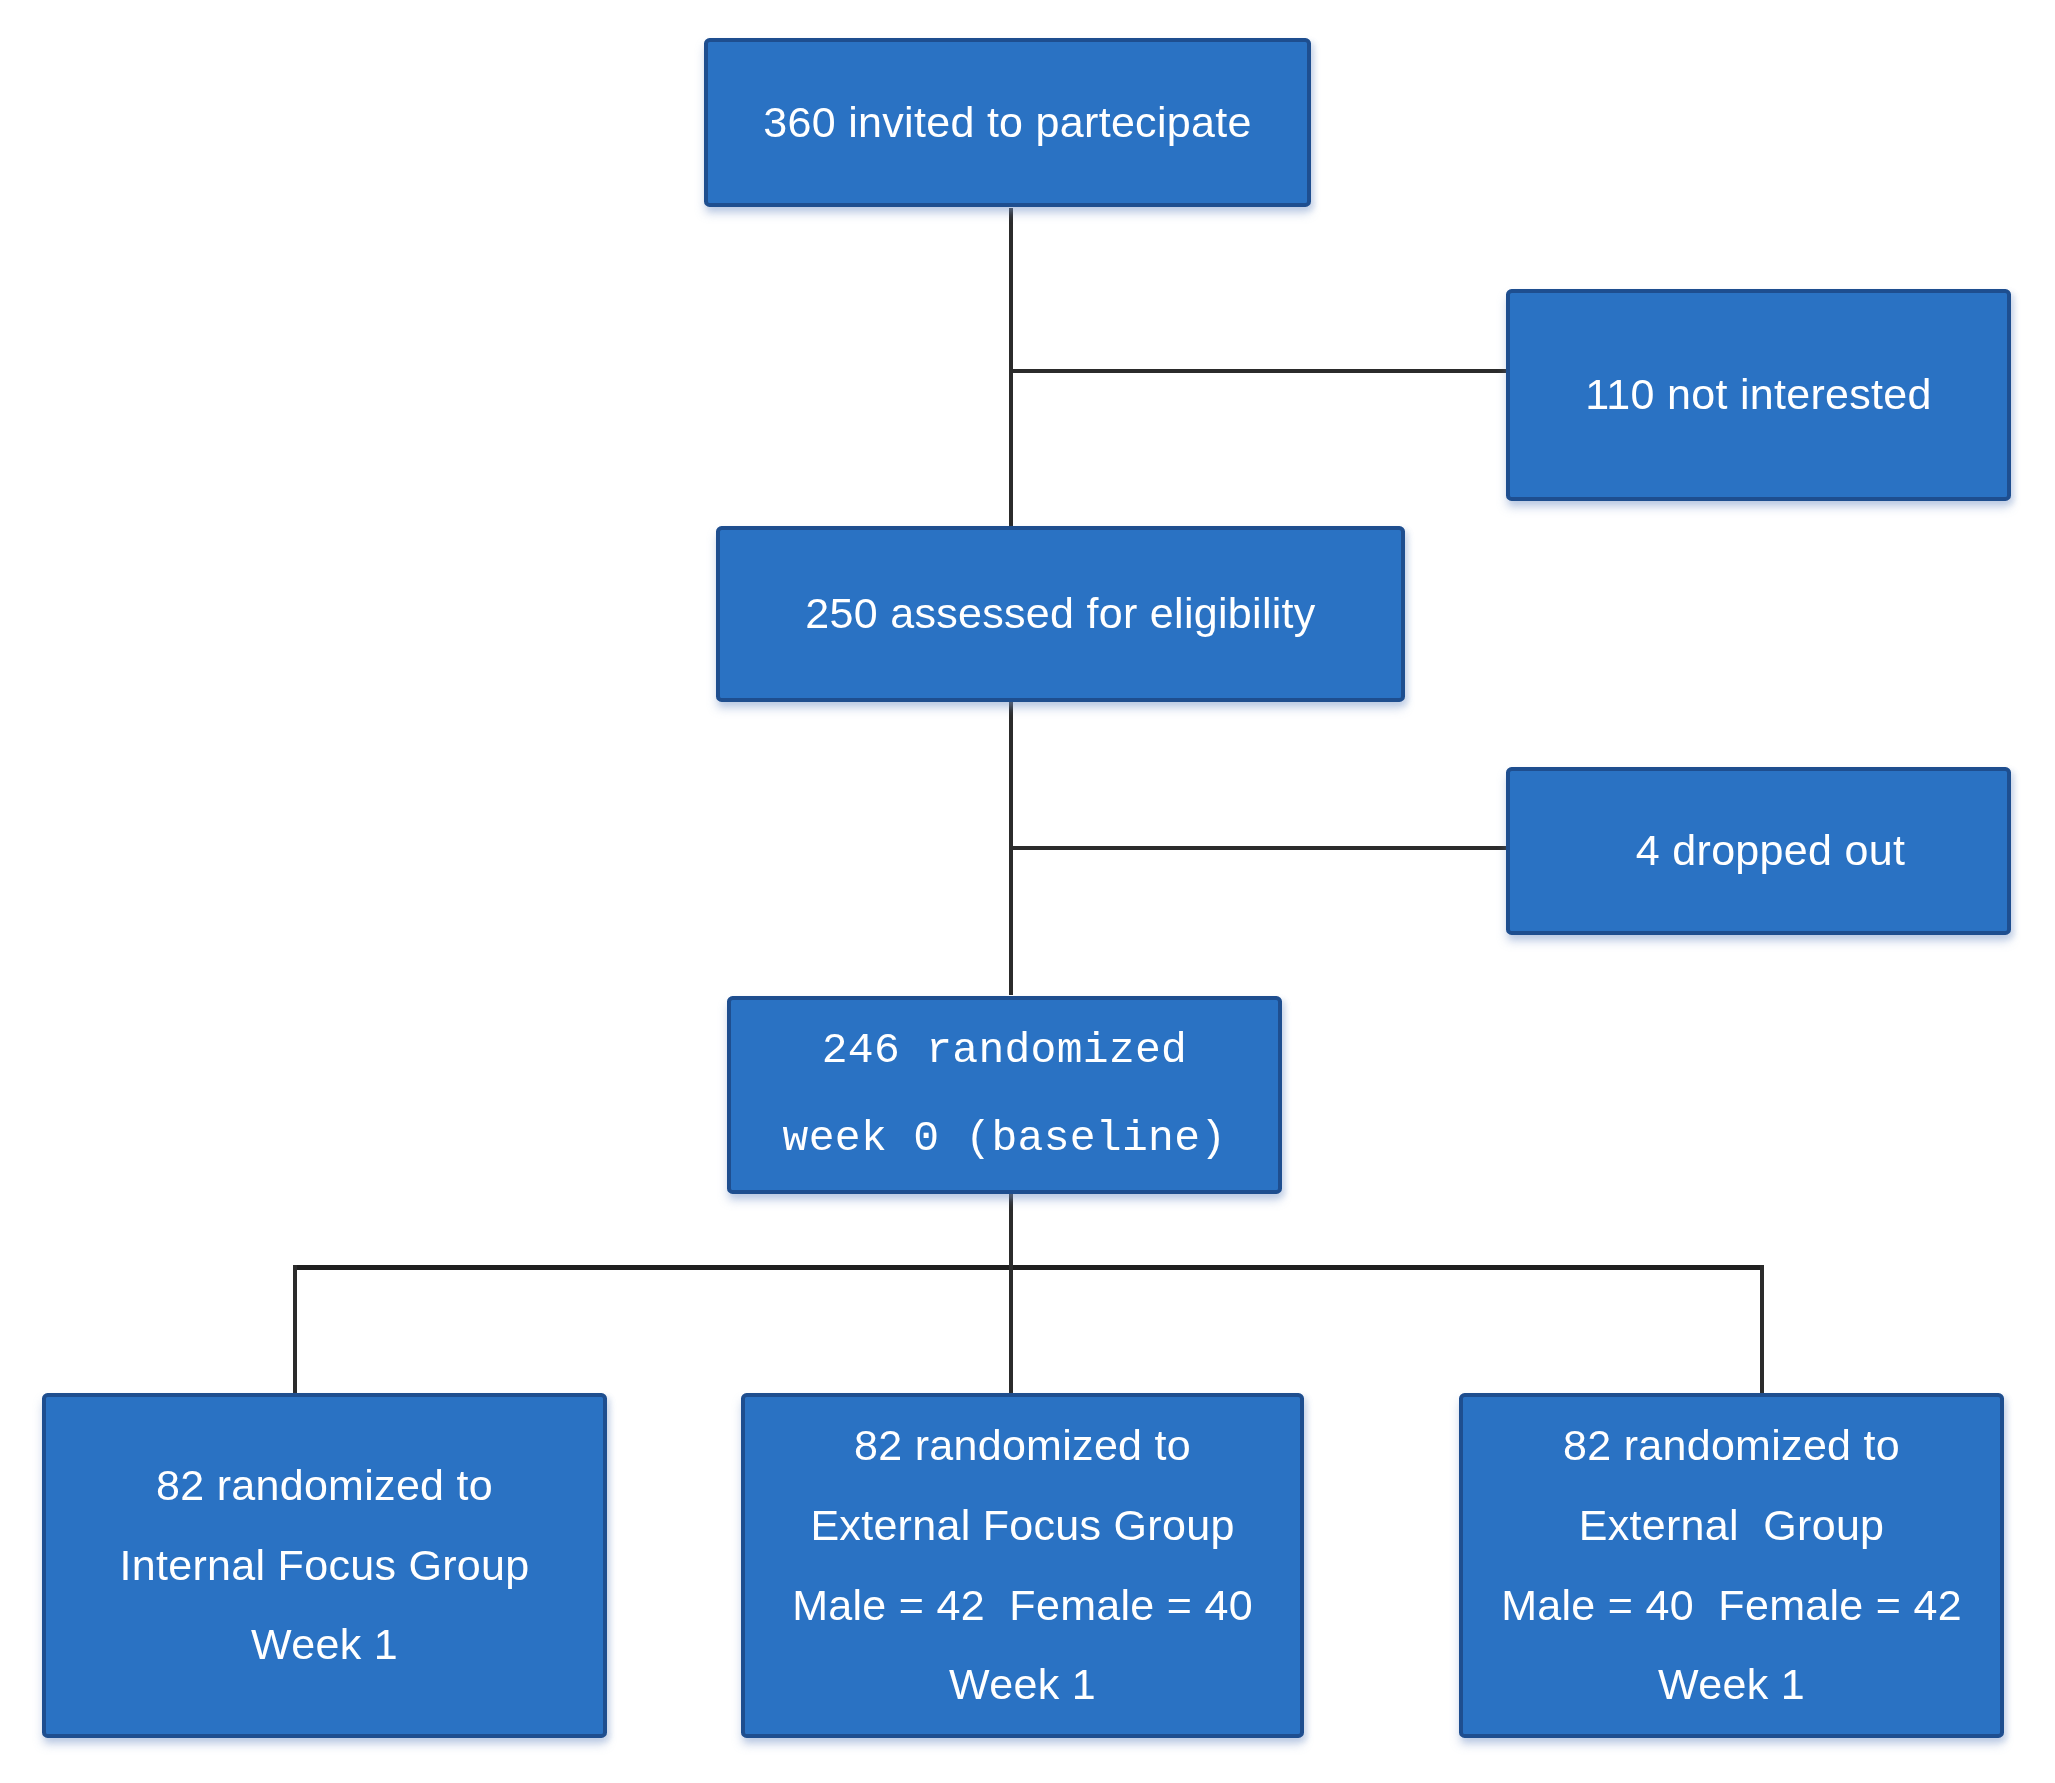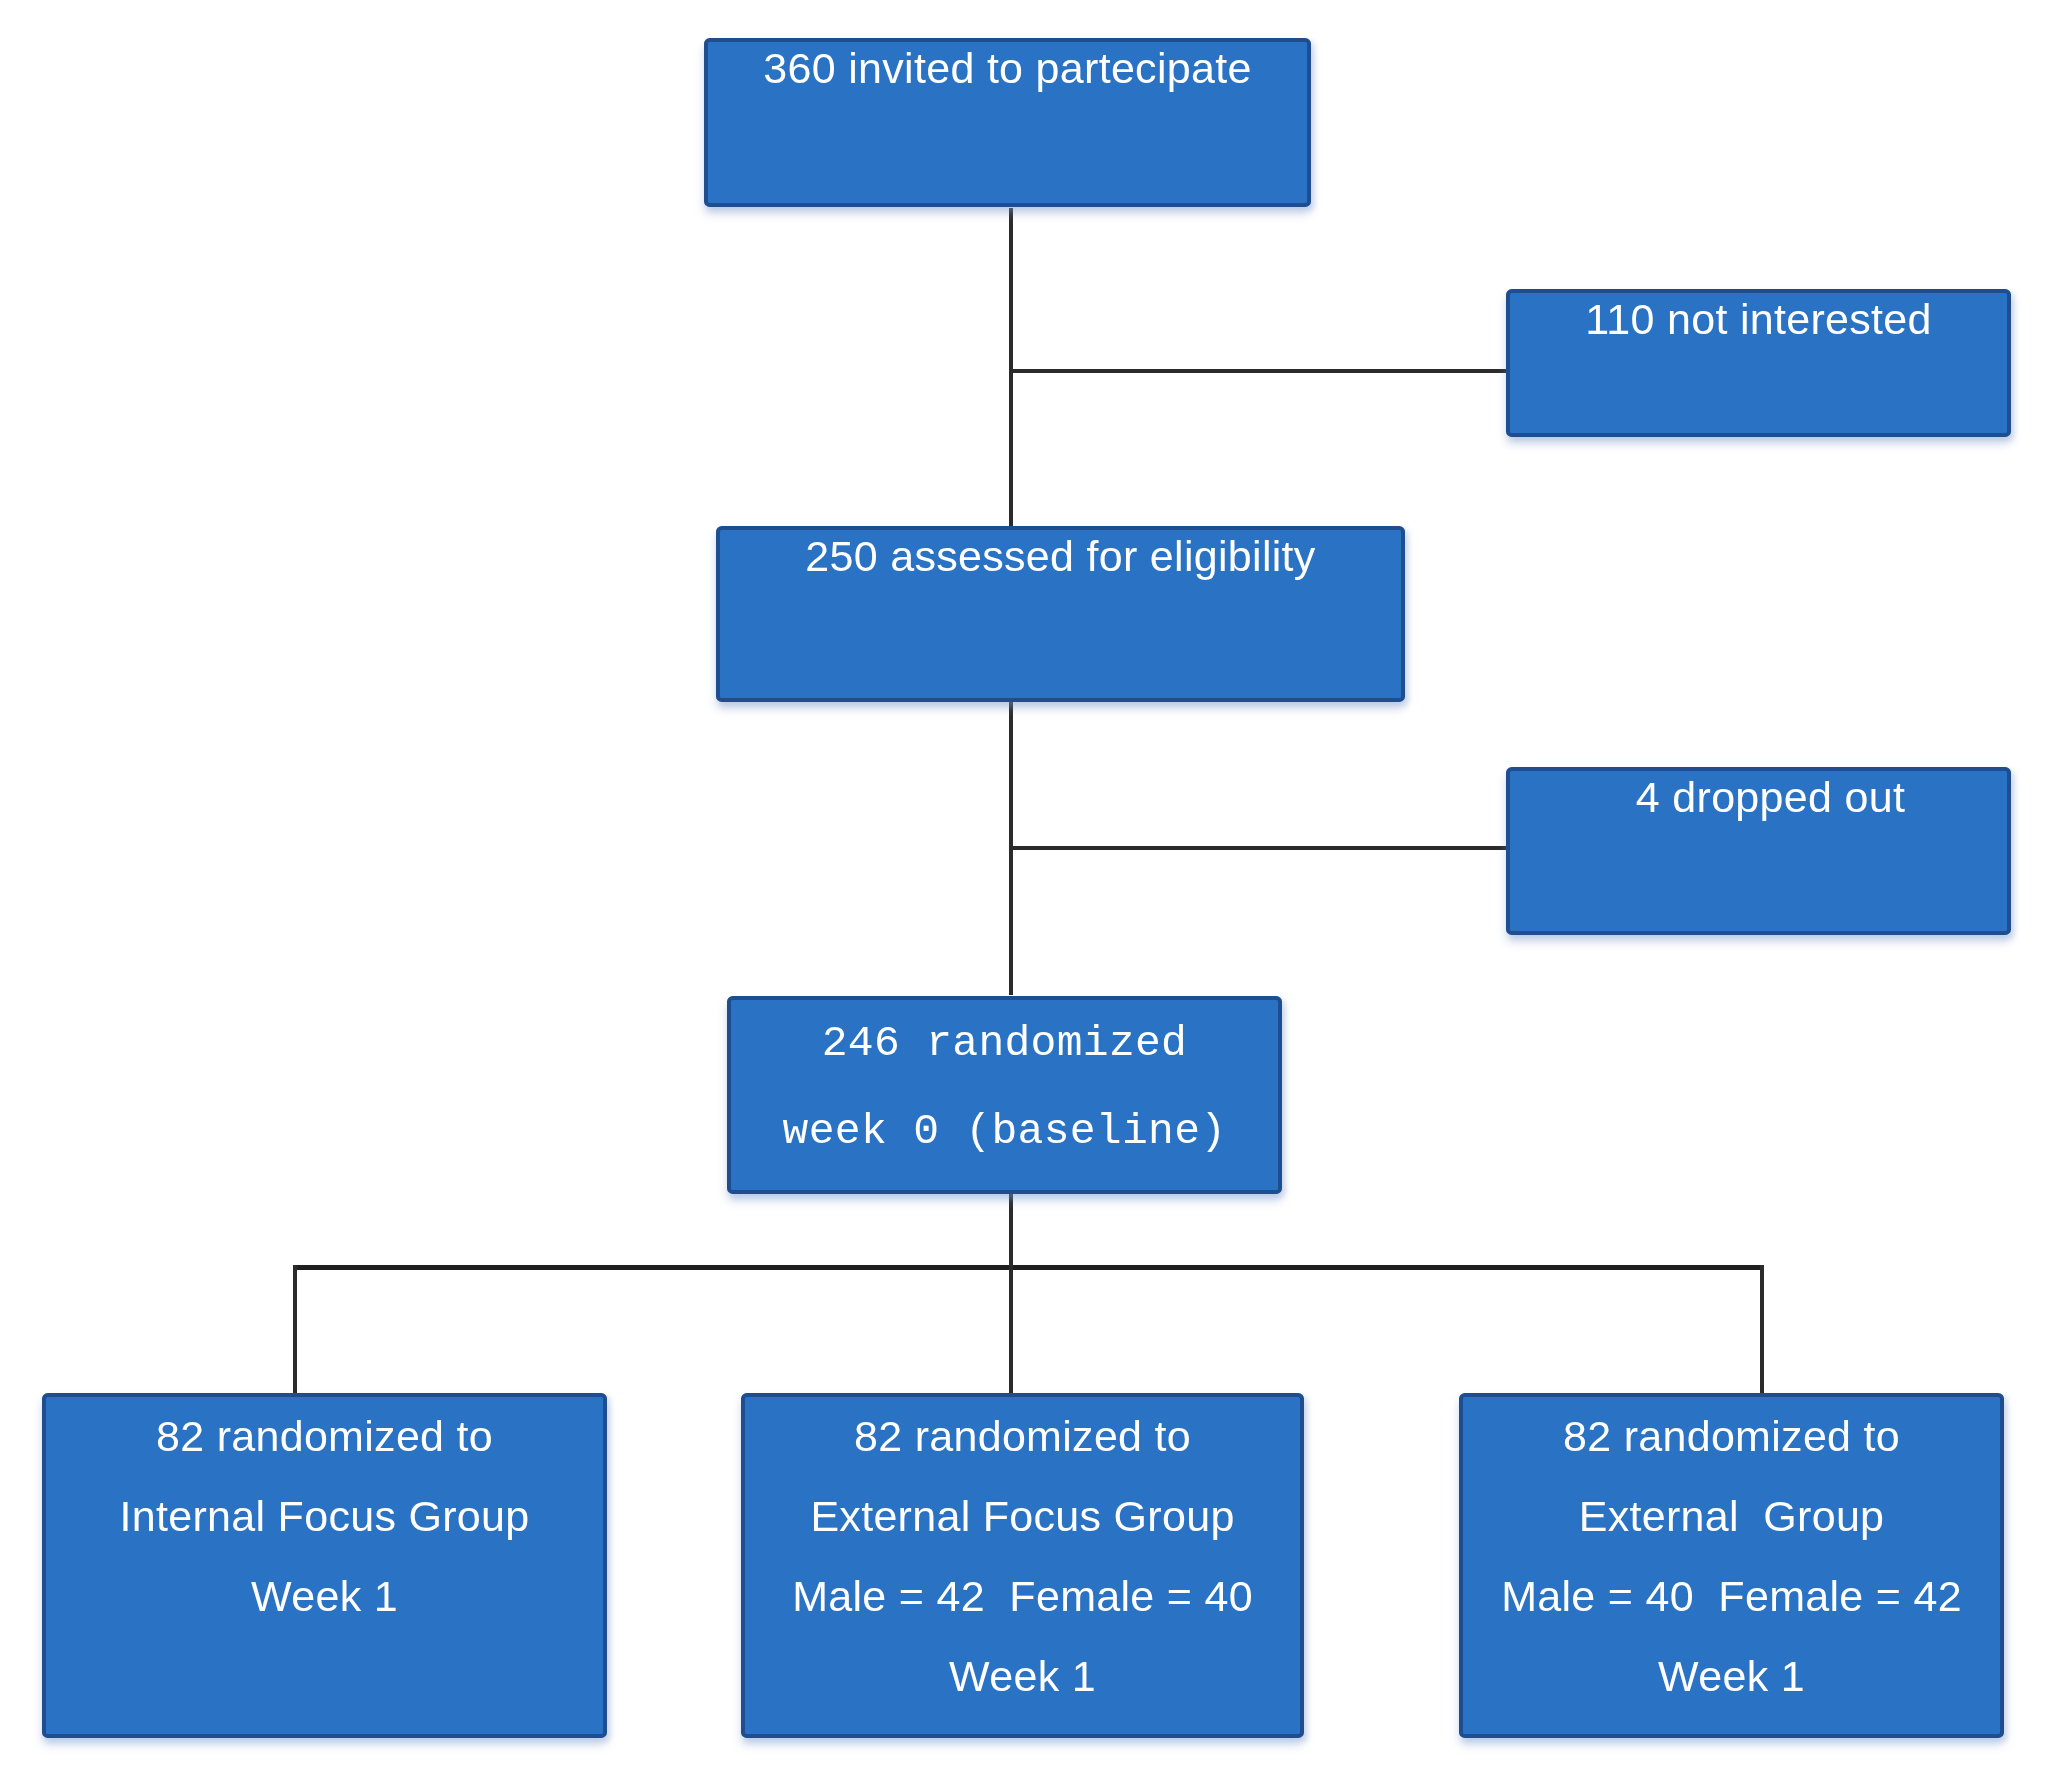--- a/index.html
+++ b/index.html
@@ -24,21 +24,21 @@
   }
   .box {
     position: absolute;
     background: var(--node-fill);
     border: 4.9px solid var(--node-border);
     border-radius: 5.6px;
     color: var(--text);
     display: flex;
     flex-direction: column;
     align-items: center;
-    justify-content: flex-start;
+    justify-content: center;
     text-align: center;
     padding: 0 14px;
     box-shadow: 0 7px 9.8px rgba(120, 150, 200, 0.35), 3.5px 3.5px 5.6px rgba(120, 150, 200, 0.22);
   }
   .tline {
     font-size: 43px;
     line-height: 1.25;
     white-space: pre-wrap;
     letter-spacing: 0.3px;
   }
@@ -64,21 +64,21 @@
   <div class="conn v" style="left:1009px; top:1194px; height:75px;"></div>
   <div class="conn h thick" style="left:293px; top:1265px; width:1470px;"></div>
   <div class="conn v" style="left:293px;  top:1265px; height:128px;"></div>
   <div class="conn v" style="left:1009px; top:1265px; height:128px;"></div>
   <div class="conn v" style="left:1760px; top:1265px; height:128px;"></div>
 
   <div class="box" style="left:704px; top:38px; width:607px; height:169px;">
     <div class="tline">360 invited to partecipate</div>
   </div>
 
-  <div class="box" style="left:1506px; top:289px; width:505px; height:148px;">
+  <div class="box" style="left:1506px; top:289px; width:505px; height:212px;">
     <div class="tline">110 not interested</div>
   </div>
 
   <div class="box" style="left:716px; top:526px; width:689px; height:176px;">
     <div class="tline">250 assessed for eligibility</div>
   </div>
 
   <div class="box" style="left:1506px; top:767px; width:505px; height:168px;padding-left:38px;">
     <div class="tline">4 dropped out</div>
   </div>

